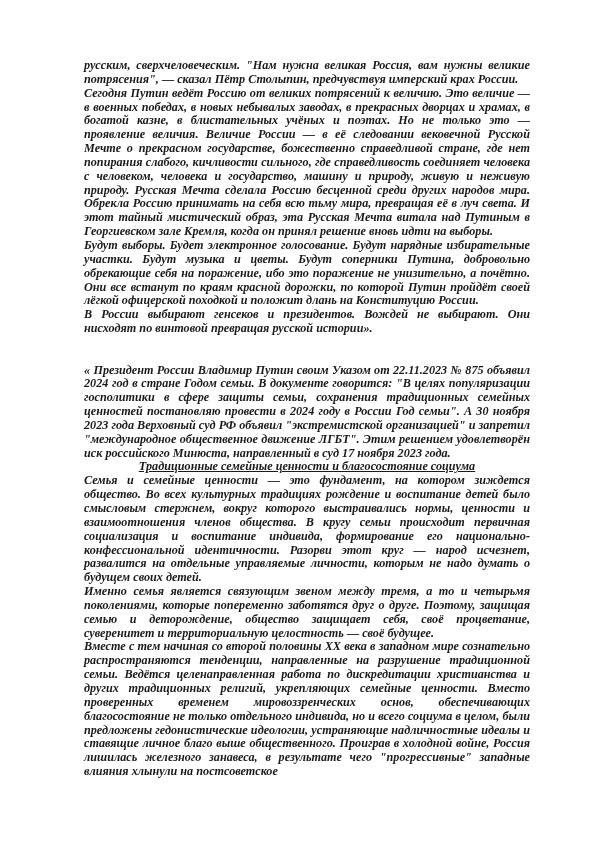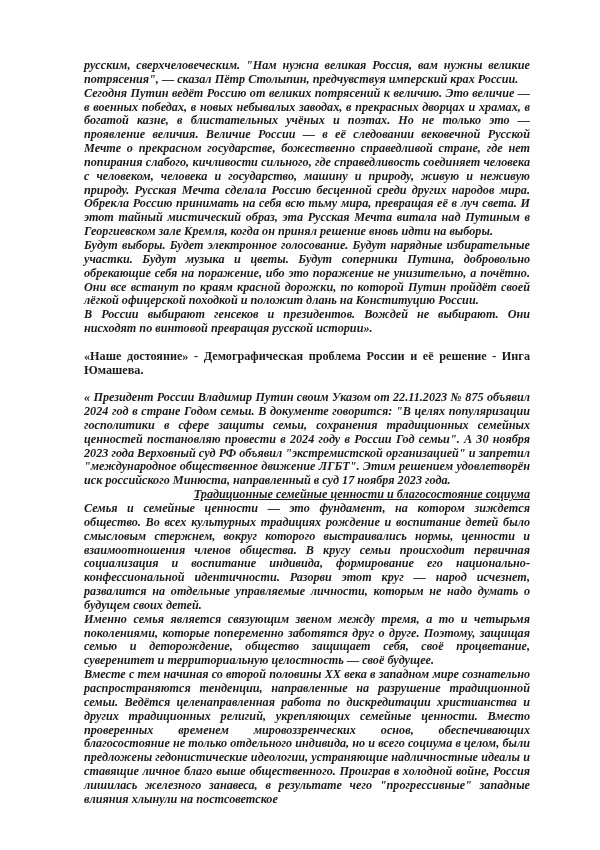--- a/index.html
+++ b/index.html
@@ -16,20 +16,19 @@
 </style>
 </head>
 <body>
 
 <div class="page">
   <p class="bi">русским, сверхчеловеческим. "Нам нужна великая Россия, вам нужны великие потрясения", — сказал Пётр Столыпин, предчувствуя имперский крах России.</p>
   <p class="bi">Сегодня Путин ведёт Россию от великих потрясений к величию. Это величие — в военных победах, в новых небывалых заводах, в прекрасных дворцах и храмах, в богатой казне, в блистательных учёных и поэтах. Но не только это — проявление величия. Величие России — в её следовании вековечной Русской Мечте о прекрасном государстве, божественно справедливой стране, где нет попирания слабого, кичливости сильного, где справедливость соединяет человека с человеком, человека и государство, машину и природу, живую и неживую природу. Русская Мечта сделала Россию бесценной среди других народов мира. Обрекла Россию принимать на себя всю тьму мира, превращая её в луч света. И этот тайный мистический образ, эта Русская Мечта витала над Путиным в Георгиевском зале Кремля, когда он принял решение вновь идти на выборы.</p>
   <p class="bi">Будут выборы. Будет электронное голосование. Будут нарядные избирательные участки. Будут музыка и цветы. Будут соперники Путина, добровольно обрекающие себя на поражение, ибо это поражение не унизительно, а почётно. Они все встанут по краям красной дорожки, по которой Путин пройдёт своей лёгкой офицерской походкой и положит длань на Конституцию России.</p>
   <p class="bi">В России выбирают генсеков и президентов. Вождей не выбирают. Они нисходят по винтовой превращая русской истории».</p>
   <div class="gap"></div>
-  <p class="b heading">«Наше достояние» - Демографическая проблема России и её решение - Инга Юмашева.</p>
   <div class="gap"></div>
   <p class="bi">« Президент России Владимир Путин своим Указом от 22.11.2023 № 875 объявил 2024 год в стране Годом семьи. В документе говорится: "В целях популяризации госполитики в сфере защиты семьи, сохранения традиционных семейных ценностей постановляю провести в 2024 году в России Год семьи". А 30 ноября 2023 года Верховный суд РФ объявил "экстремистской организацией" и запретил "международное общественное движение ЛГБТ". Этим решением удовлетворён иск российского Минюста, направленный в суд 17 ноября 2023 года.</p>
-  <p class="bi u" style="text-align:right">Традиционные семейные ценности и благосостояние социума</p>
+  <p class="bi u" style="text-align:center">Традиционные семейные ценности и благосостояние социума</p>
   <p class="bi">Семья и семейные ценности — это фундамент, на котором зиждется общество. Во всех культурных традициях рождение и воспитание детей было смысловым стержнем, вокруг которого выстраивались нормы, ценности и взаимоотношения членов общества. В кругу семьи происходит первичная социализация и воспитание индивида, формирование его национально-конфессиональной идентичности. Разорви этот круг — народ исчезнет, развалится на отдельные управляемые личности, которым не надо думать о будущем своих детей.</p>
   <p class="bi">Именно семья является связующим звеном между тремя, а то и четырьмя поколениями, которые попеременно заботятся друг о друге. Поэтому, защищая семью и деторождение, общество защищает себя, своё процветание, суверенитет и территориальную целостность — своё будущее.</p>
   <p class="bi">Вместе с тем начиная со второй половины XX века в западном мире сознательно распространяются тенденции, направленные на разрушение традиционной семьи. Ведётся целенаправленная работа по дискредитации христианства и других традиционных религий, укрепляющих семейные ценности. Вместо проверенных временем мировоззренческих основ, обеспечивающих благосостояние не только отдельного индивида, но и всего социума в целом, были предложены гедонистические идеологии, устраняющие надличностные идеалы и ставящие личное благо выше общественного. Проиграв в холодной войне, Россия лишилась железного занавеса, в результате чего "прогрессивные" западные влияния хлынули на постсоветское</p>
 </div>
 
 </body></html>

